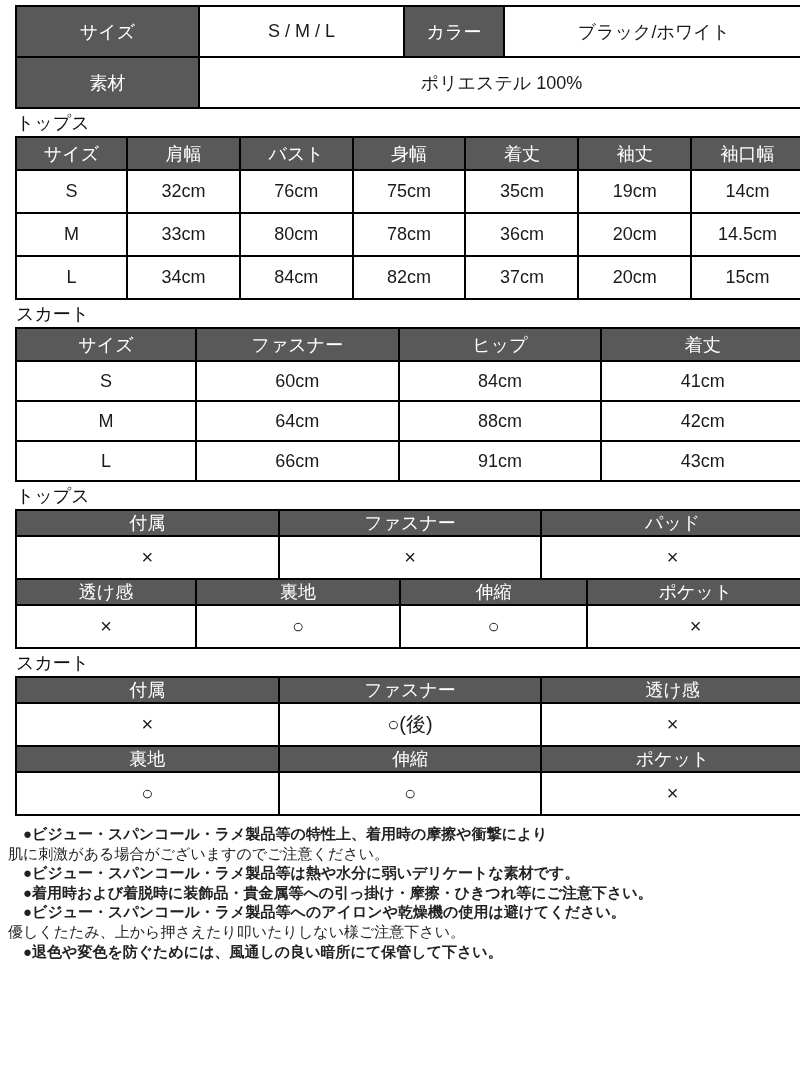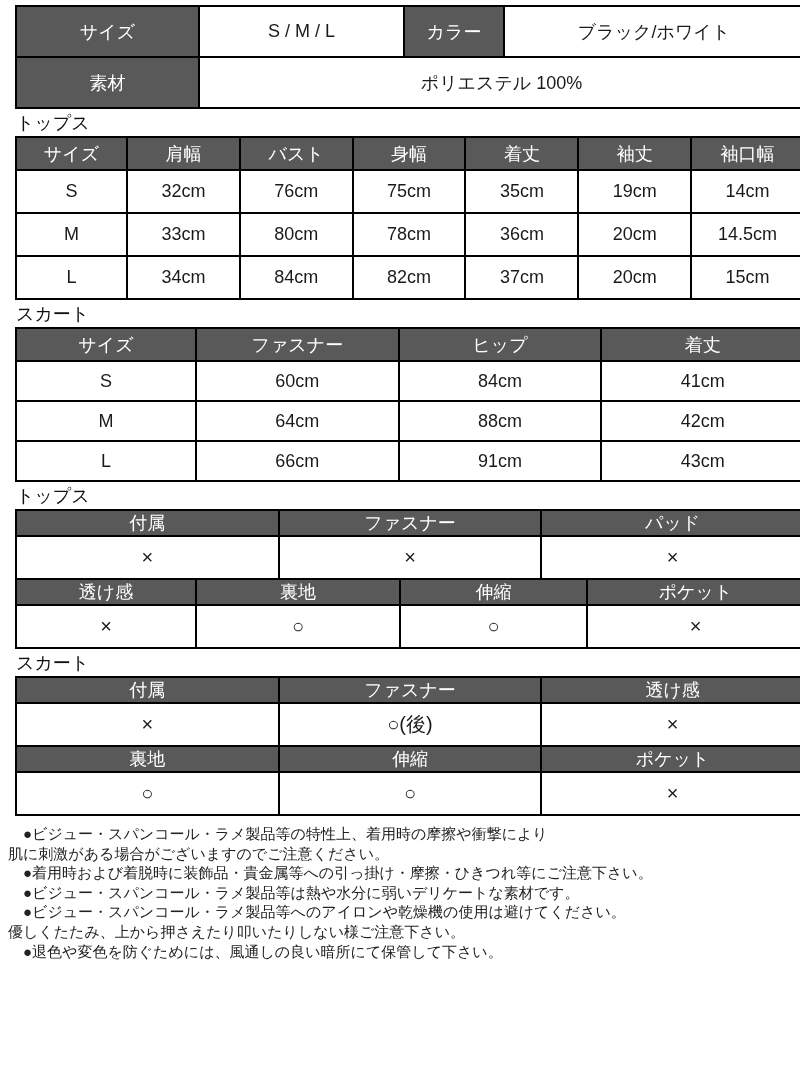--- a/index.html
+++ b/index.html
@@ -52,21 +52,21 @@
     line-height: 22px;
   }
 
   .notes {
     padding: 8px 6px 0 6px;
     font-size: 15px;
     line-height: 19.6px;
     color: #222222;
   }
   .notes .n-title { padding-left: 22px; }
-  .notes .n-bullet { padding-left: 17px; }
+  .notes .n-bullet { padding-left: 17px; font-weight: bold; }
   .notes .n-cont { padding-left: 2px; }
 </style>
 </head>
 <body>
 
 <table class="info-table">
   <colgroup>
       <col style="width:183px">
       <col style="width:205px">
       <col style="width:100px">
@@ -237,18 +237,18 @@
     <td class="val">○</td>
     <td class="val">○</td>
     <td class="val">×</td>
   </tr>
 </tbody>
   </table>
 
 <div class="notes">
   <div class="n-bullet">●ビジュー・スパンコール・ラメ製品等の特性上、着用時の摩擦や衝撃により</div>
   <div class="n-cont">肌に刺激がある場合がございますのでご注意ください。</div>
+  <div class="n-bullet">●ビジュー・スパンコール・ラメ製品等は熱や水分に弱いデリケートな素材です。</div>
   <div class="n-bullet">●着用時および着脱時に装飾品・貴金属等への引っ掛け・摩擦・ひきつれ等にご注意下さい。</div>
-  <div class="n-bullet">●ビジュー・スパンコール・ラメ製品等は熱や水分に弱いデリケートな素材です。</div>
   <div class="n-bullet">●ビジュー・スパンコール・ラメ製品等へのアイロンや乾燥機の使用は避けてください。</div>
   <div class="n-cont">優しくたたみ、上から押さえたり叩いたりしない様ご注意下さい。</div>
   <div class="n-bullet">●退色や変色を防ぐためには、風通しの良い暗所にて保管して下さい。</div>
 </div>
 
 </body></html>

